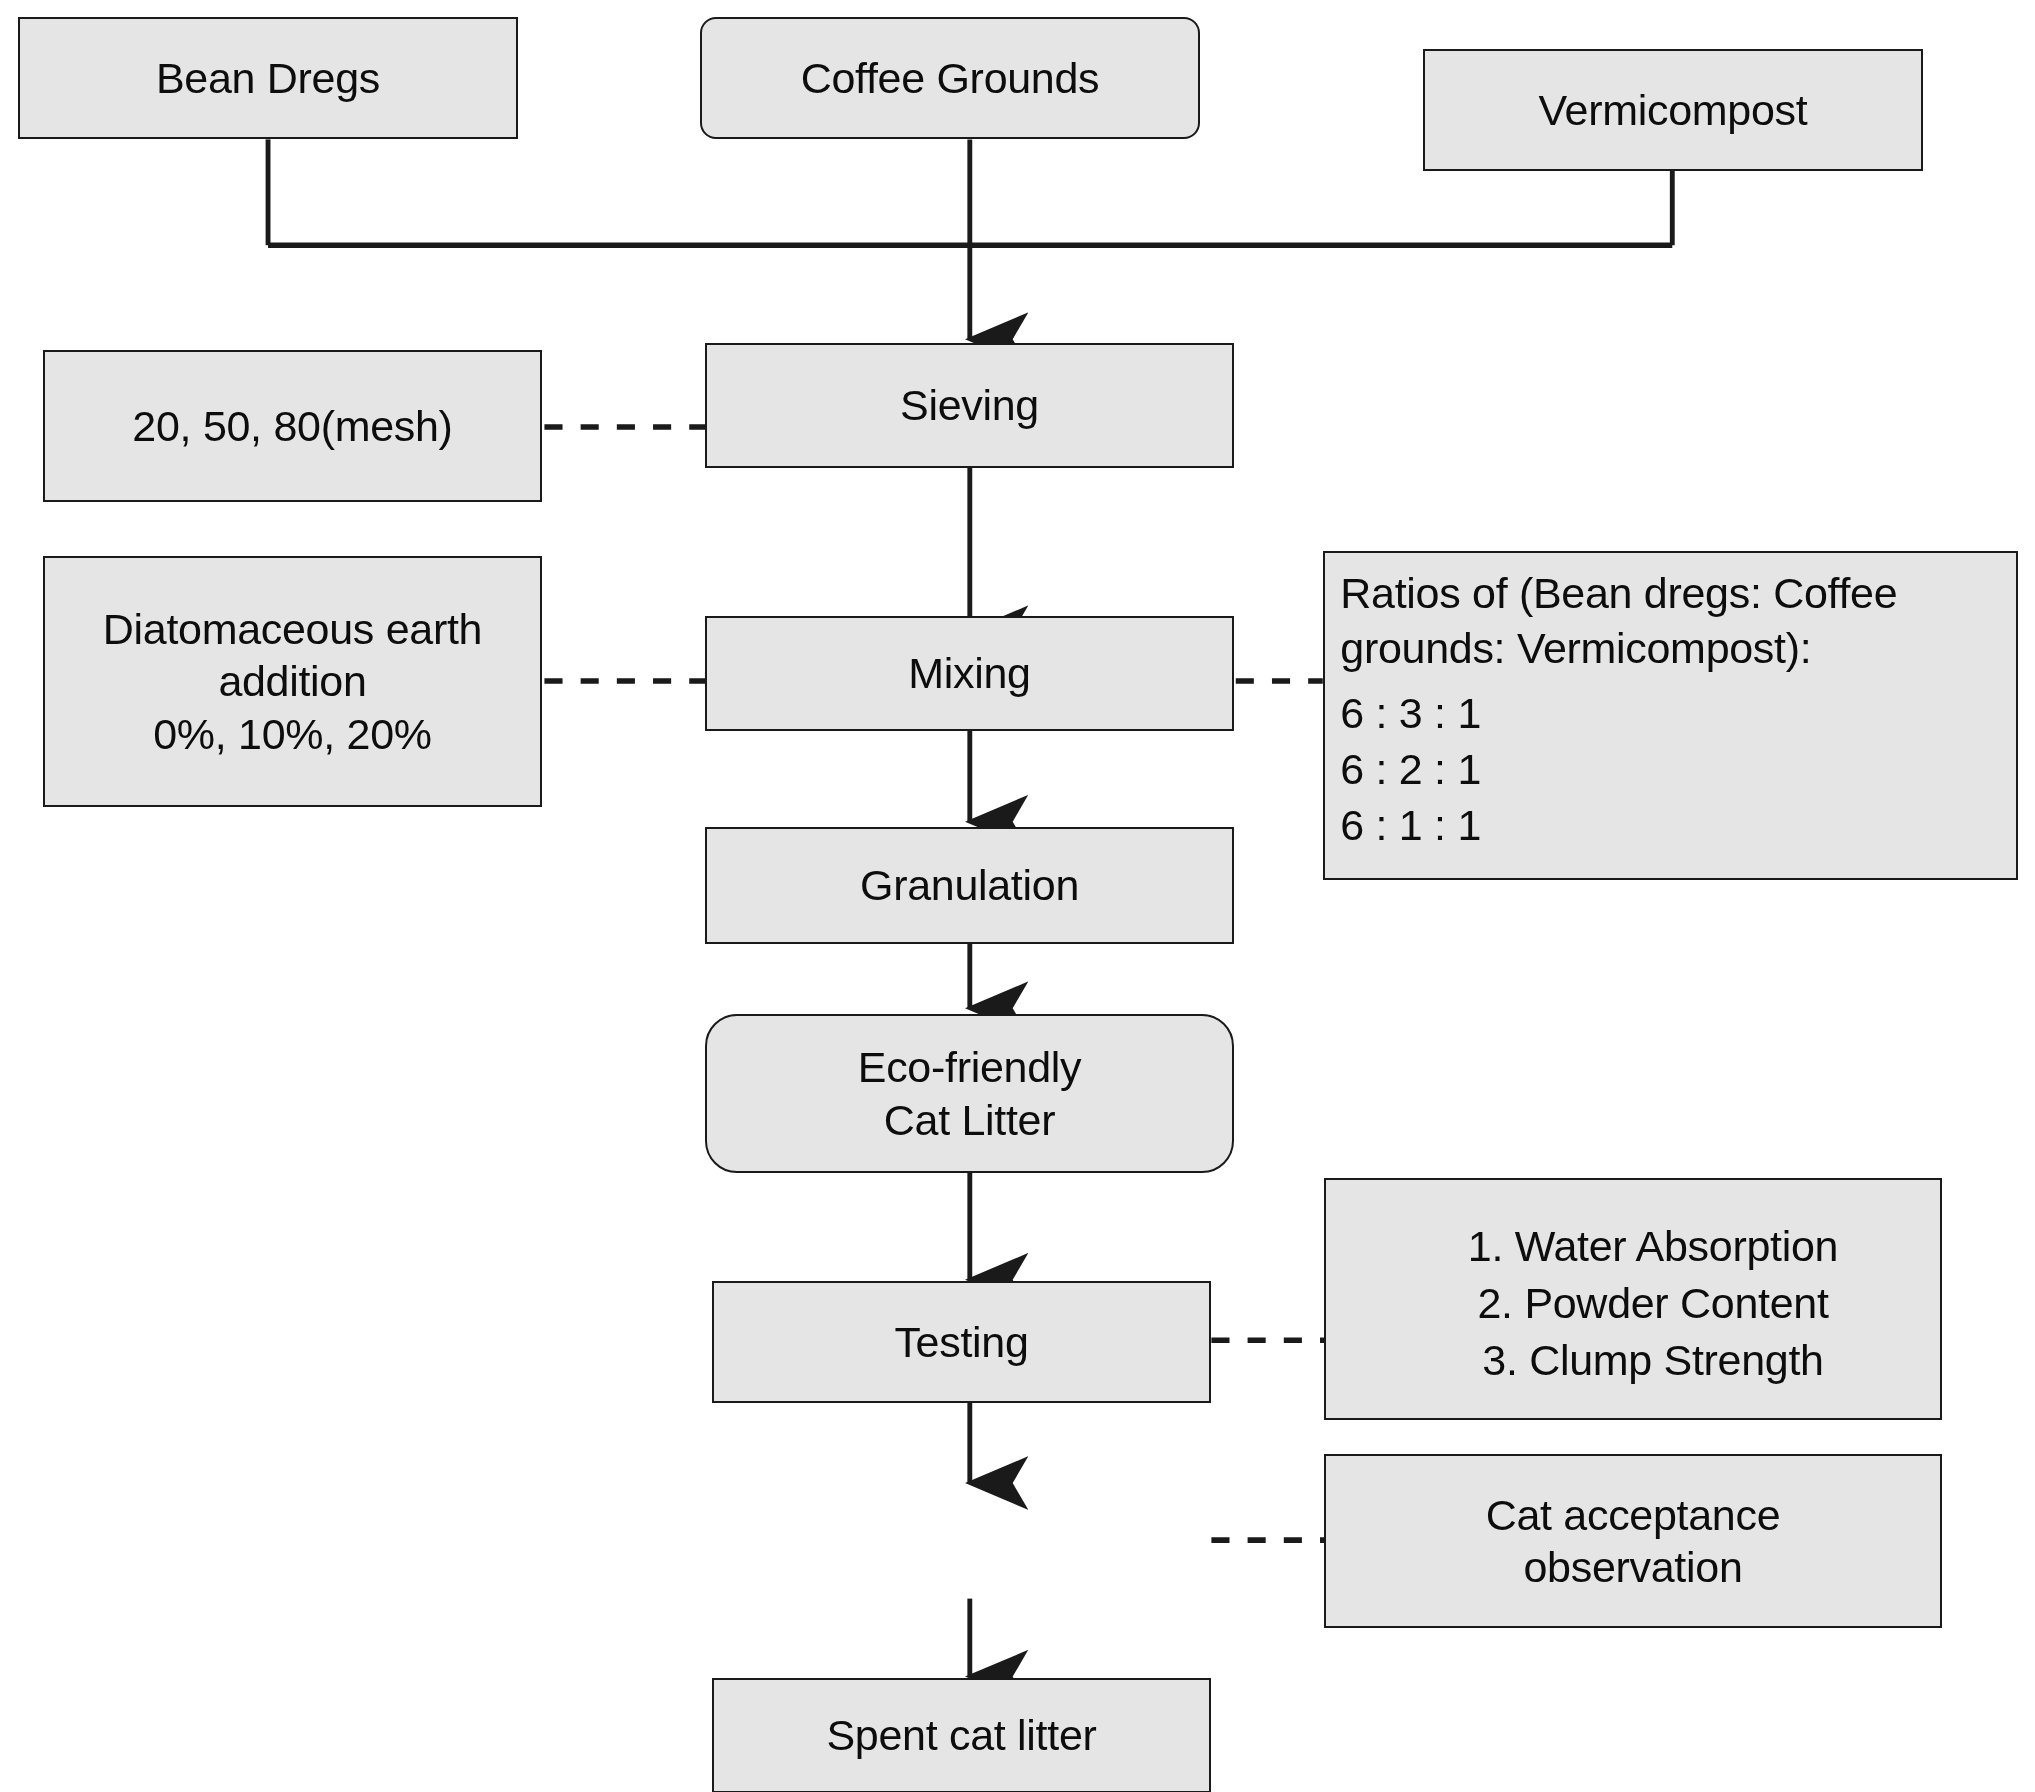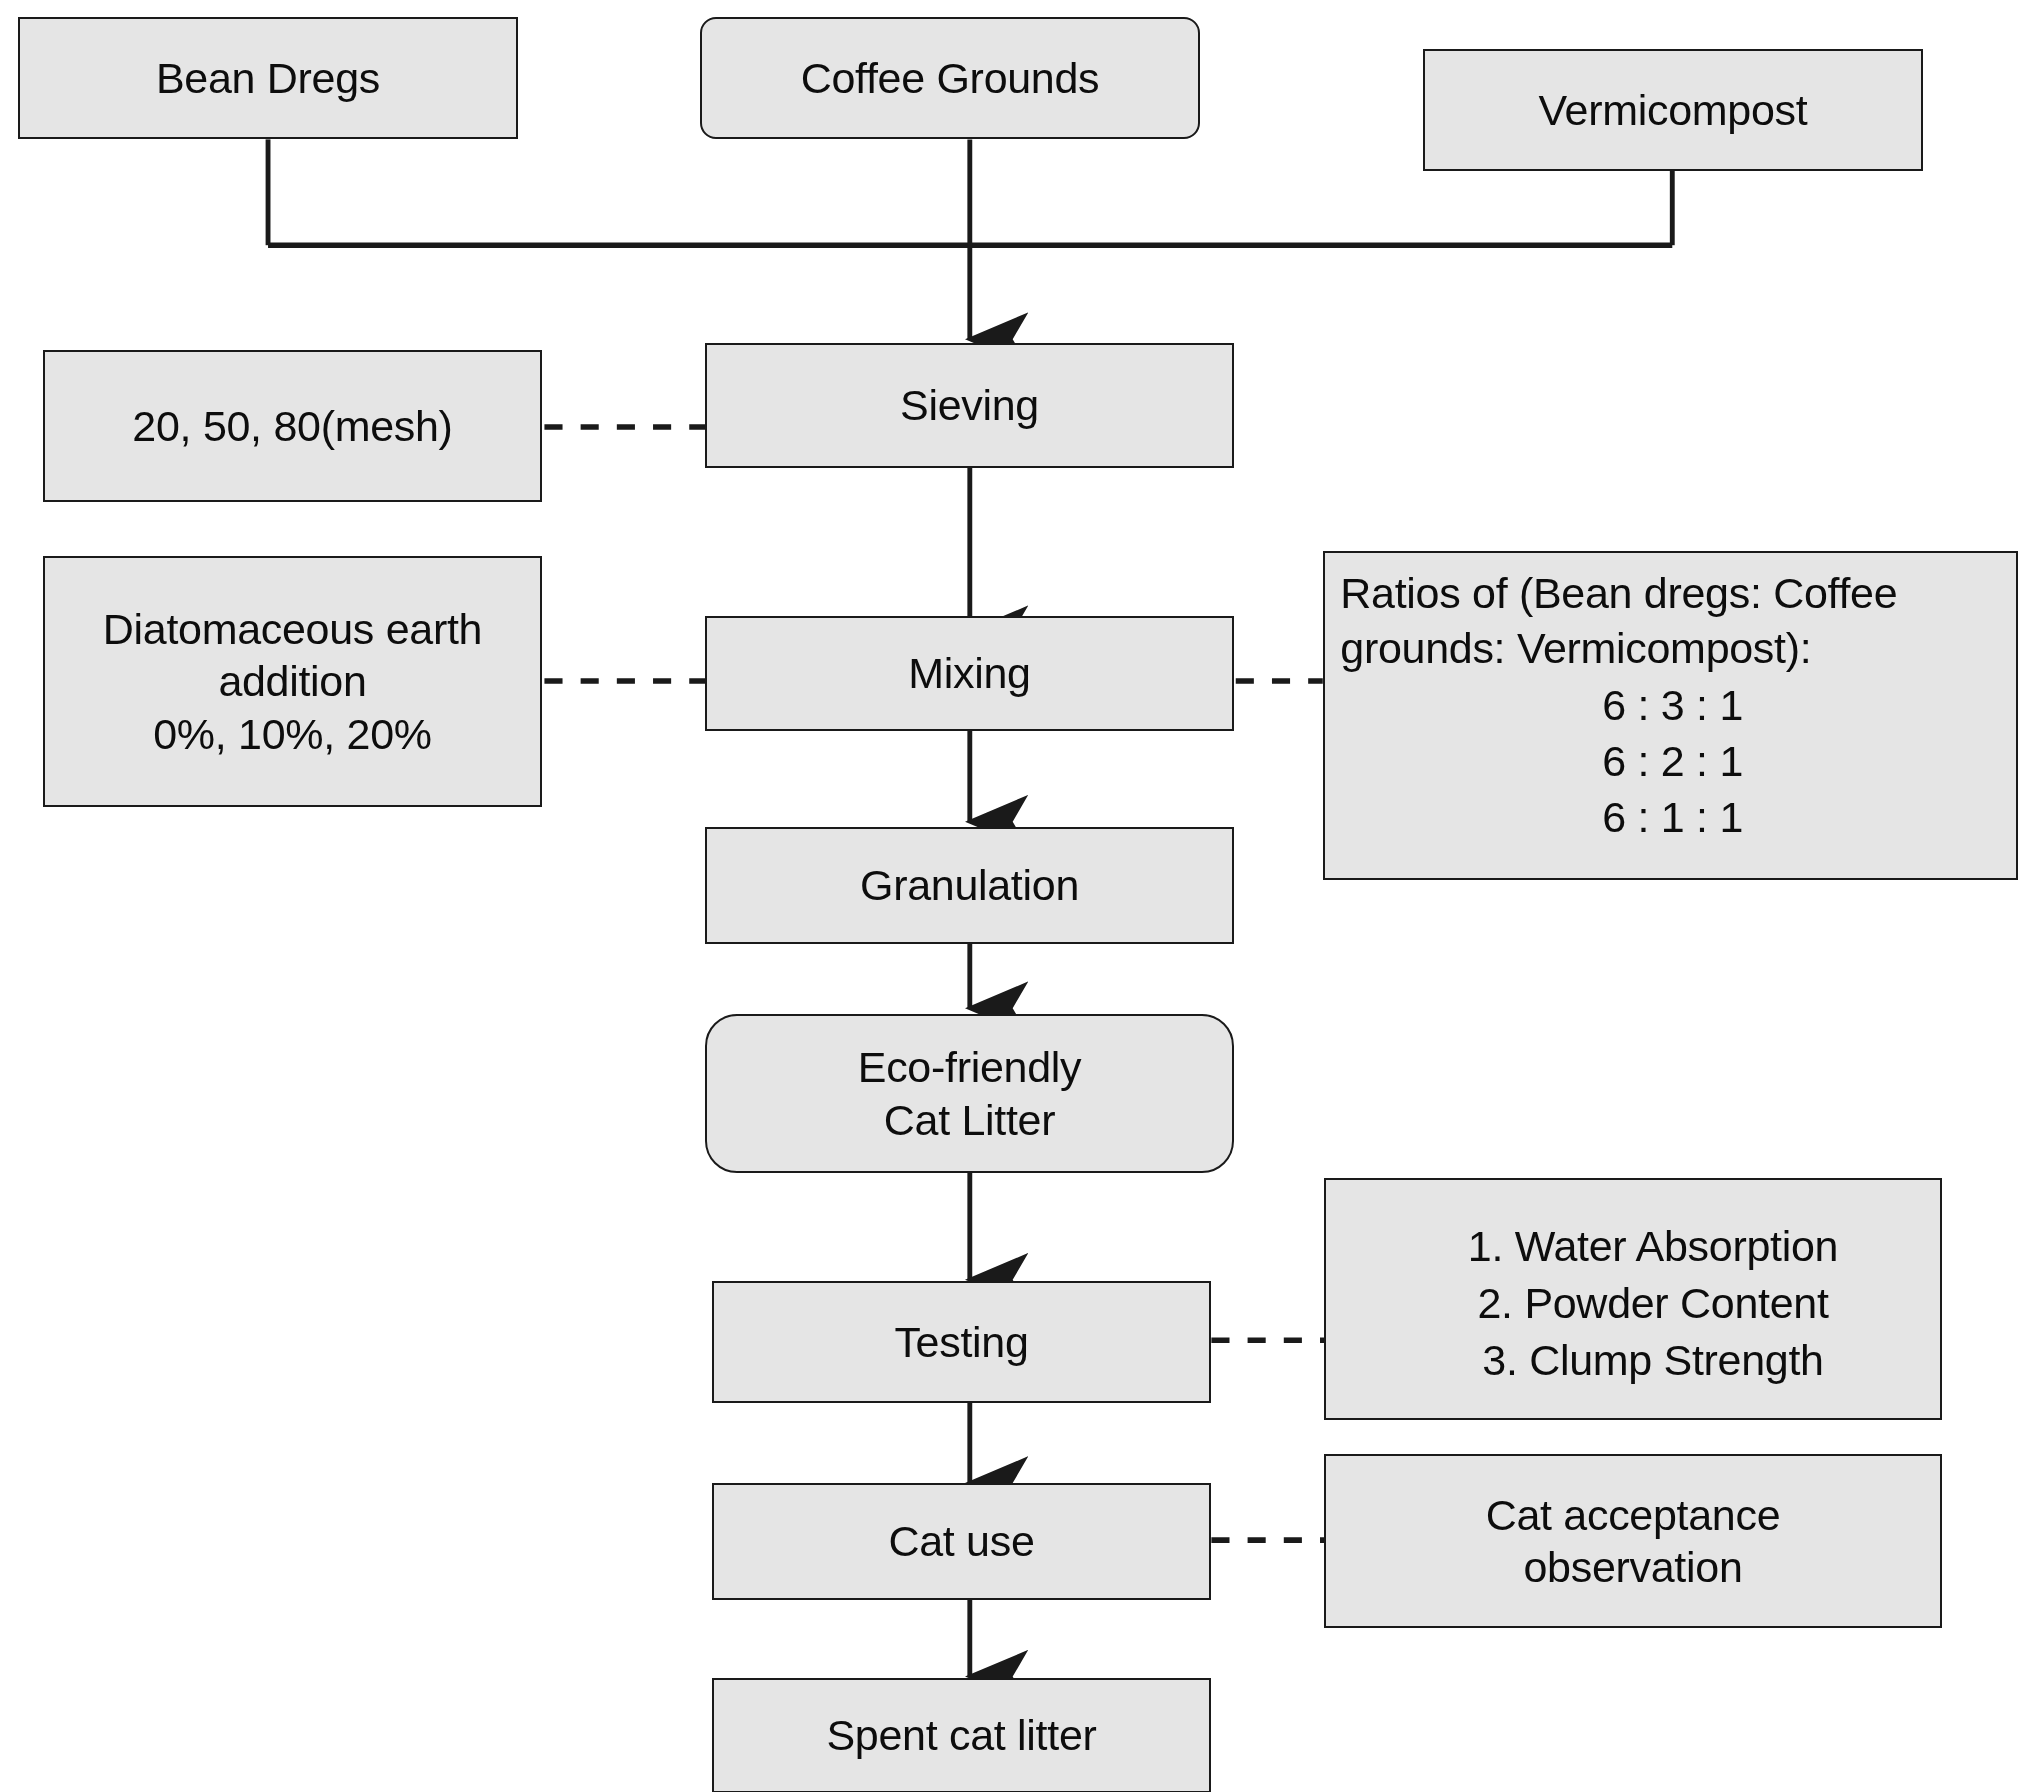--- a/index.html
+++ b/index.html
@@ -52,22 +52,22 @@
   }
   .ratios-head {
     display: block;
     text-align: left;
     white-space: pre-line;
     font-size: 43px;
     line-height: 1.30;
   }
   .ratios-list {
     display: block;
-    text-align: center;
-    margin-top: 1px;
+    text-align: left;
+    margin-top: 9px;
   }
   .ratios-list span {
     display: block;
     font-size: 43px;
     line-height: 1.30;
   }
   .node.tests {
     display: block;
     padding-top: 38px;
   }
@@ -176,23 +176,20 @@
   </div>
 
   <div class="node tests" style="left:1324px; top:1178px; width:618px; height:242px;">
     <span class="tests-list">
       <span>1. Water Absorption</span>
       <span>2. Powder Content</span>
       <span>3. Clump Strength</span>
     </span>
   </div>
 
-  <div class="node" style="left:712px; top:1483px; width:499px; height:117px;">
-    <span class="txt">Cat use</span>
-  </div>
 
   <div class="node" style="left:1324px; top:1454px; width:618px; height:174px;">
     <span class="txt">Cat acceptance
 observation</span>
   </div>
 
   <div class="node" style="left:712px; top:1678px; width:499px; height:115px;">
     <span class="txt">Spent cat litter</span>
   </div>
 

